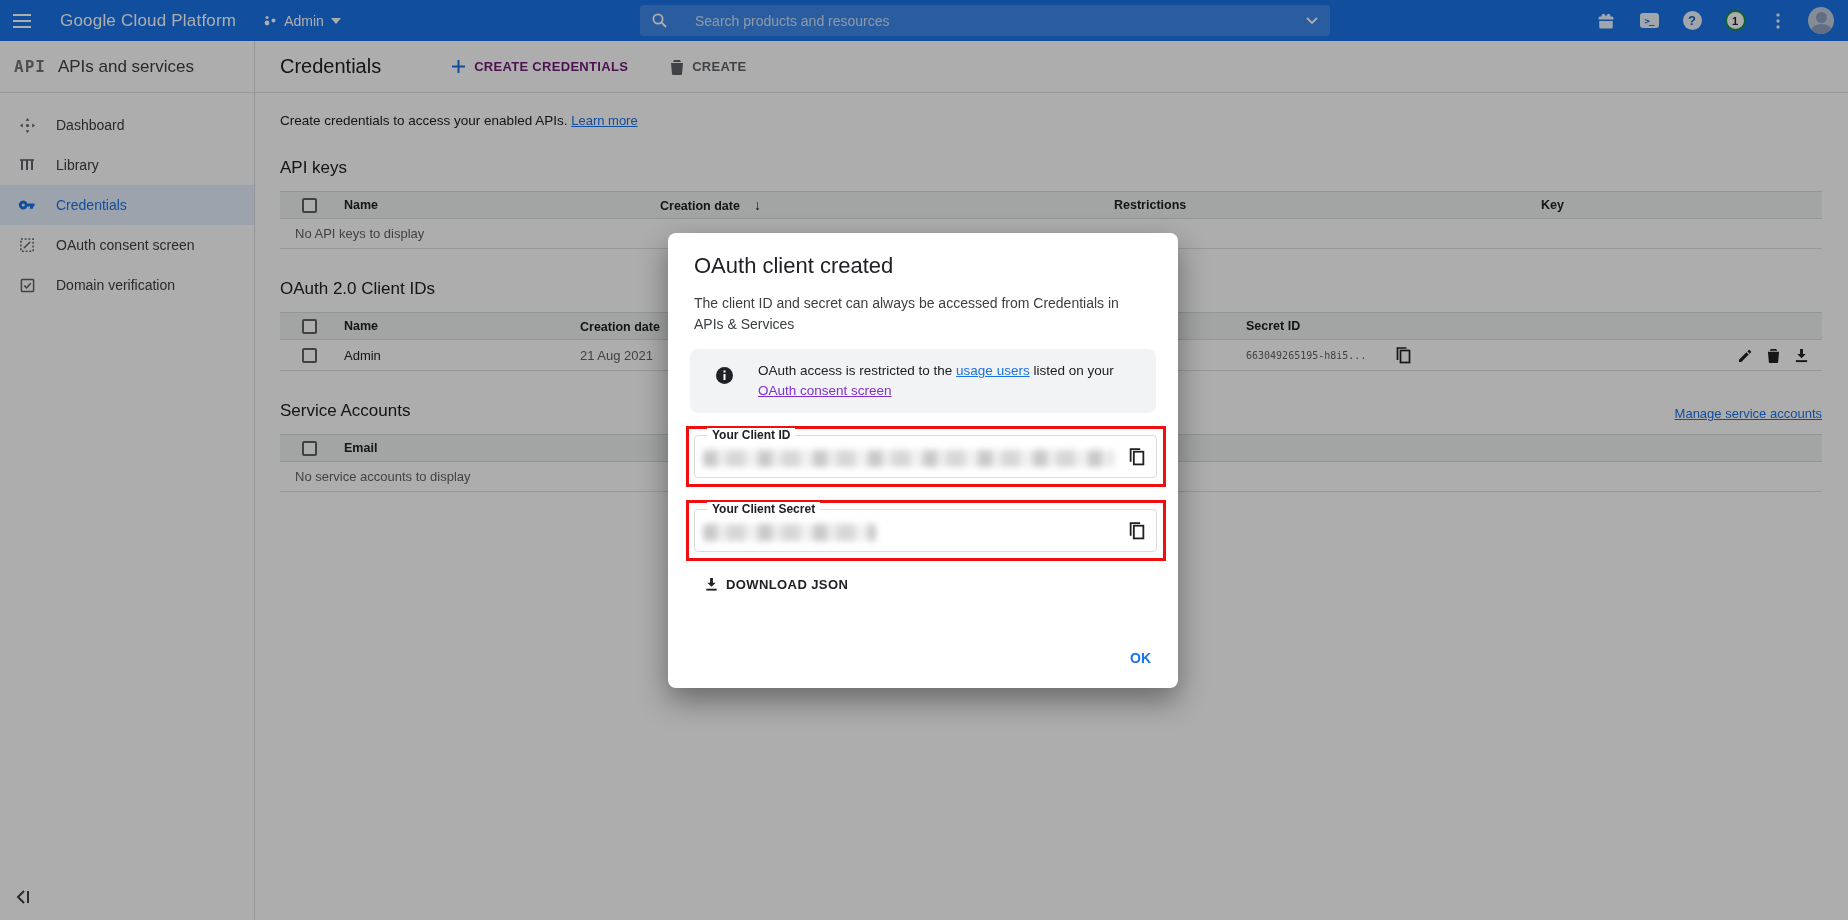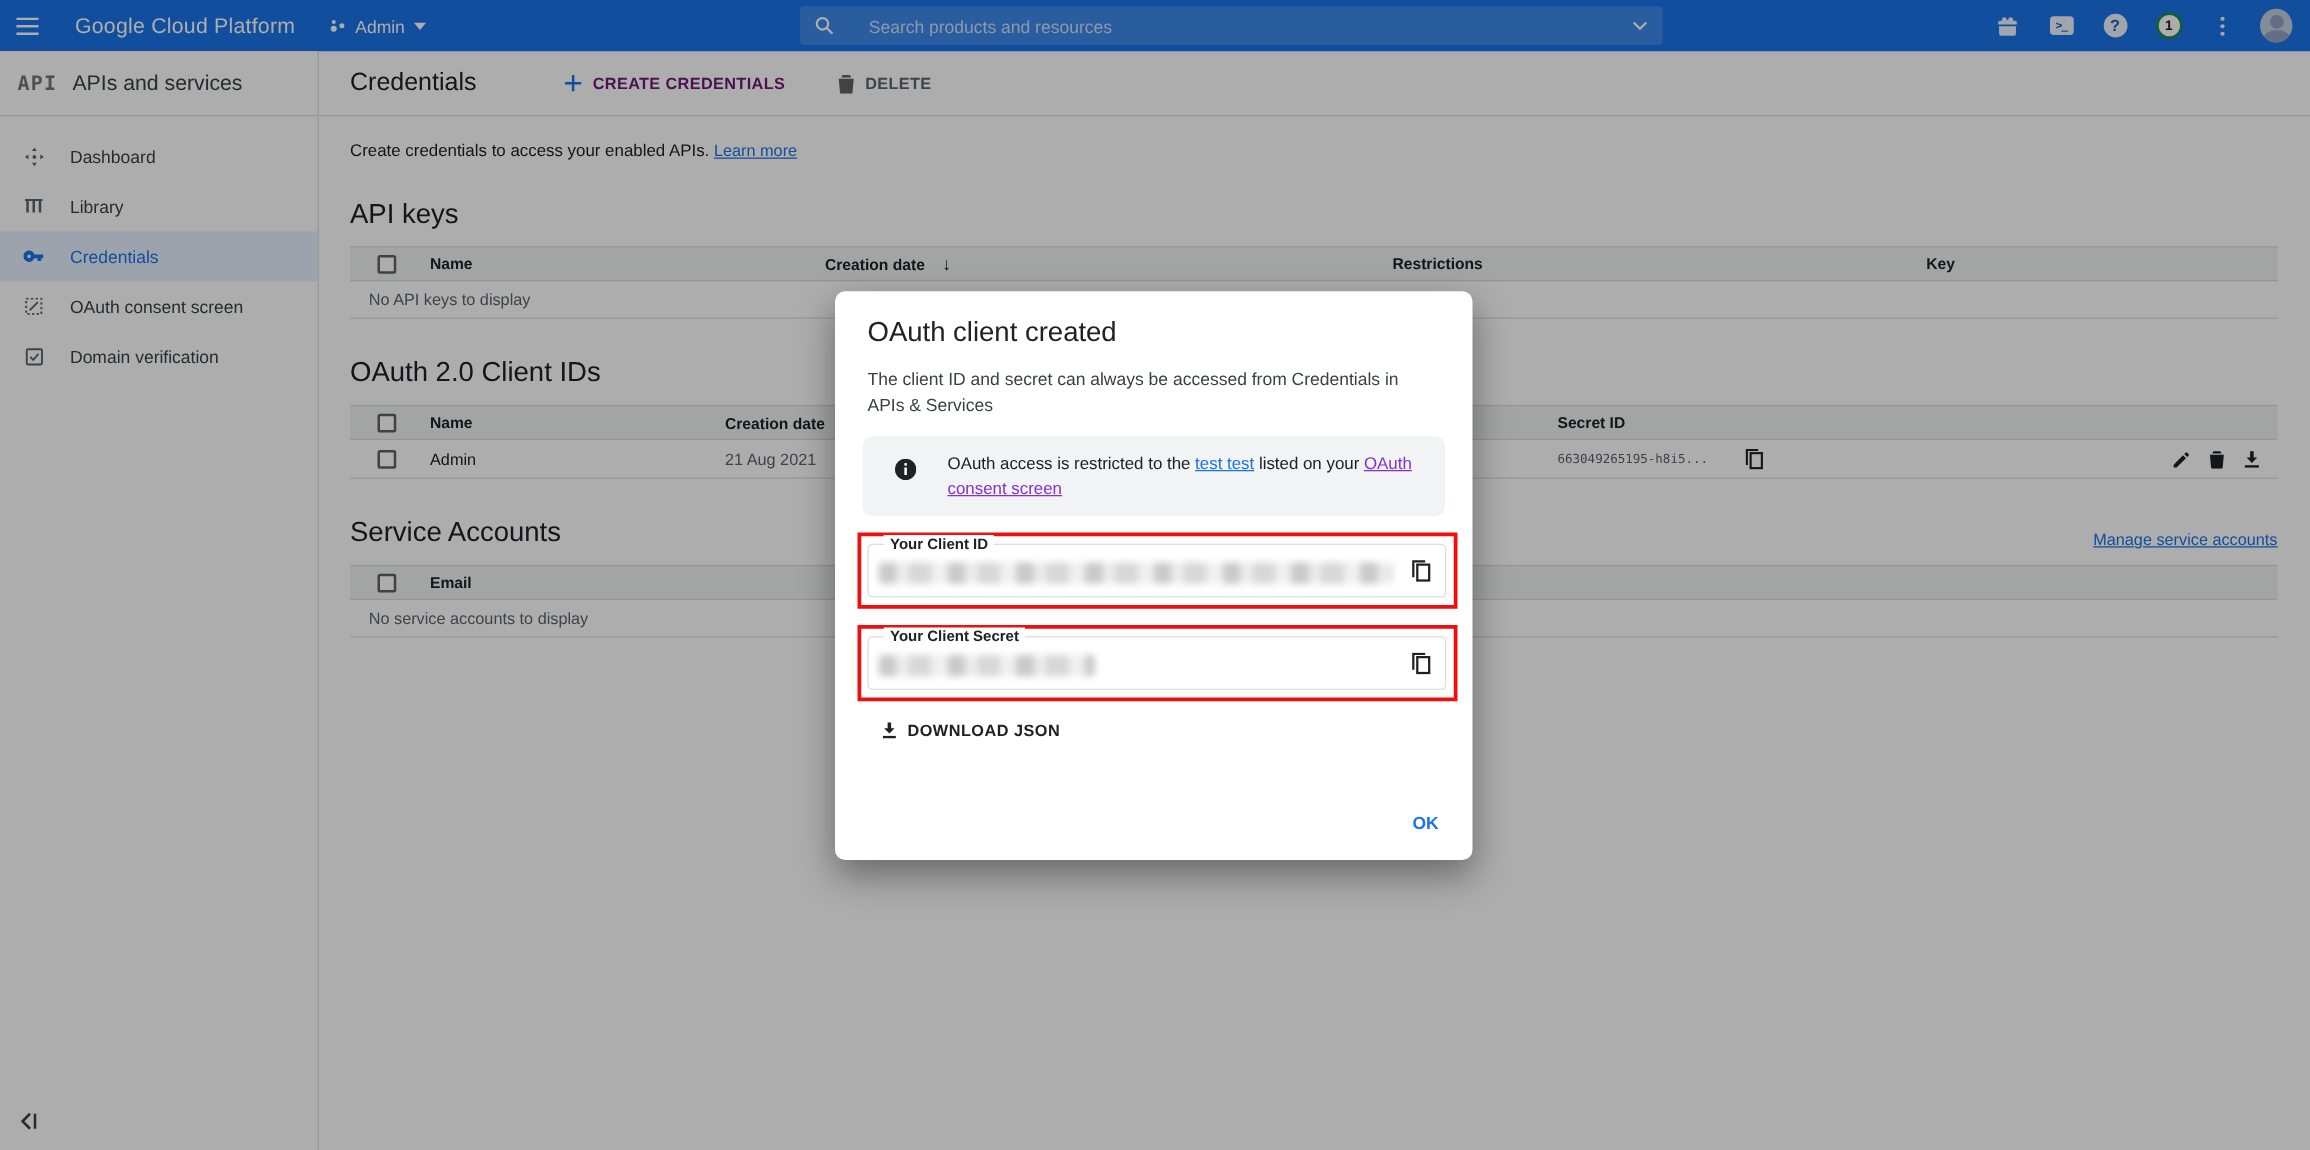--- a/index.html
+++ b/index.html
@@ -38,21 +38,21 @@
   
   .content { position:absolute; left:255px; top:41px; width:1593px; height:879px; background:#fff; }
   .page-head { height:52px; border-bottom:1px solid #e0e0e0; display:flex; align-items:center; padding-left:25px; }
   .page-title { font-size:20px; font-weight:400; color:#202124; }
   .txt-btn { display:flex; align-items:center; gap:8px; background:none; border:none; font-size:13px; font-weight:bold; letter-spacing:.3px; cursor:pointer; font-family:"Liberation Sans",sans-serif; }
   .create-btn { color:#701a75; margin-left:70px; }
   .delete-btn { color:#5f6368; margin-left:42px; }
   .desc { margin:20px 26px 0 25px; font-size:13.5px; color:#202124; }
   .desc a { color:#1a73e8; }
   .section { margin:0 26px 0 25px; }
-  .sec-title { font-size:22px; font-weight:400; color:#202124; margin-top:30px; }
+  .sec-title { font-size:17px; font-weight:400; color:#202124; margin-top:30px; }
   .sec-title-row { display:flex; align-items:flex-end; justify-content:space-between; margin-top:30px; }
   .link { color:#1a73e8; text-decoration:underline; font-size:13px; cursor:pointer; }
   .tbl { margin-top:13px; width:100%; }
   .trow { display:grid; align-items:center; }
   .thead { background:#f1f3f4; border-top:1px solid #dadce0; border-bottom:1px solid #dadce0; height:28px; font-size:12.5px; font-weight:bold; color:#202124; }
   .tdata { height:31px; border-bottom:1px solid #e0e0e0; font-size:13px; }
   .g-api  { grid-template-columns:64px 316px 454px 427px 1fr; }
   .g-oa   { grid-template-columns:64px 236px 330px 336px 470px 1fr; }
   .g-sa   { grid-template-columns:64px 1fr; }
   .cb { width:15px; height:15px; border:2px solid #616161; border-radius:2px; margin-left:22px; cursor:pointer; background:#fff; }
@@ -234,21 +234,21 @@
           </svg>
       </span>
       <span>CREATE CREDENTIALS</span>
     </button>
     <button class="txt-btn delete-btn">
       <span>
         <svg width="14" height="16" viewBox="0 0 14 16" fill="currentColor">
             <path d="M1 4h12l-1 11a1 1 0 0 1-1 1H3a1 1 0 0 1-1-1zM4 1h6l1 2H3z"></path>
           </svg>
       </span>
-      <span>DELETE</span>
+      <span>CREATE</span>
     </button>
   </div>
 
   <p class="desc">
     <span>Create credentials to access your enabled APIs.</span>
     <a href="#" class="link">Learn more</a>
   </p>
 
   <section class="section">
     <h2 class="sec-title">API keys</h2>
@@ -334,21 +334,21 @@
 
   <div class="infobox">
     <span style="margin-top:6px">
       <svg width="17" height="17" viewBox="0 0 17 17">
           <circle cx="8.5" cy="8.5" r="8.5" fill="#202124"></circle>
           <rect x="7.5" y="7" width="2" height="6" fill="#fff"></rect>
           <rect x="7.5" y="3.5" width="2" height="2" fill="#fff"></rect>
         </svg>
     </span>
     <p>
-      <span>OAuth access is restricted to the </span><a href="#" class="blue">test test</a><span> listed on your </span><a href="#" class="purple">OAuth consent screen</a>
+      <span>OAuth access is restricted to the </span><a href="#" class="blue">usage users</a><span> listed on your </span><a href="#" class="purple">OAuth consent screen</a>
     </p>
   </div>
 
   <div class="redbox">
     <div class="field">
       <span class="field-label">Your Client ID</span>
       <span class="blur-strip strip-id"></span>
       <button class="icon-btn">
         <svg width="16" height="18" viewBox="0 0 15 17" fill="none" stroke="#202124" stroke-width="1.7">
             <rect x="4.5" y="3.5" width="9" height="12"></rect>

